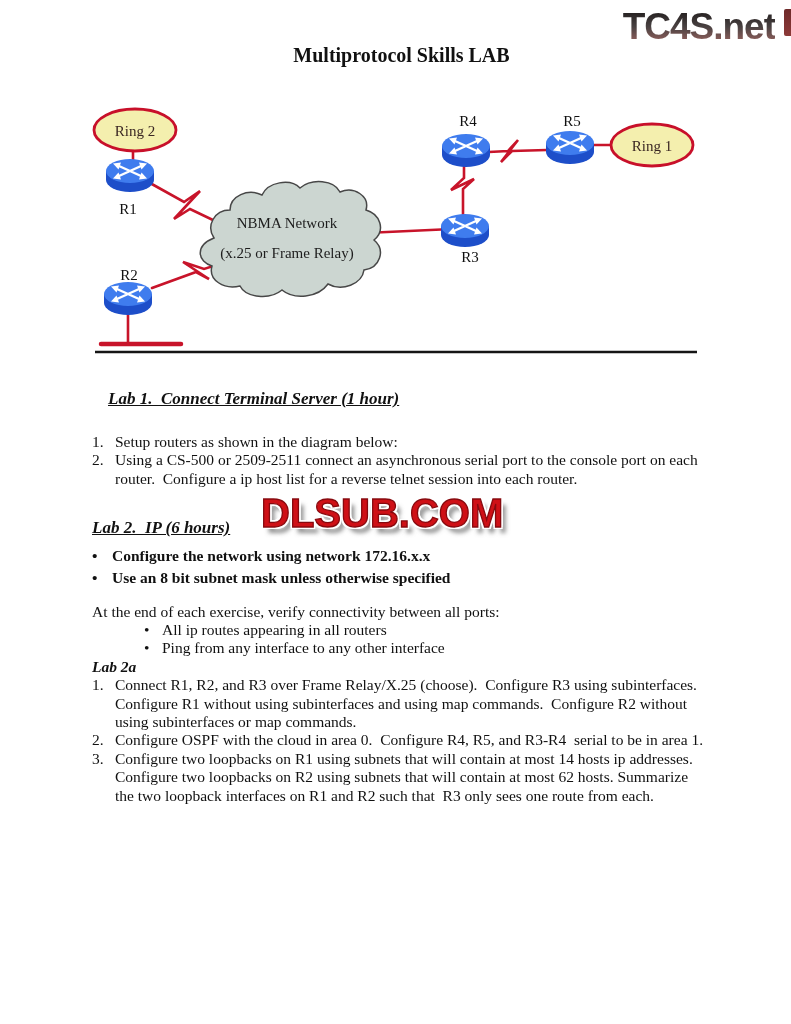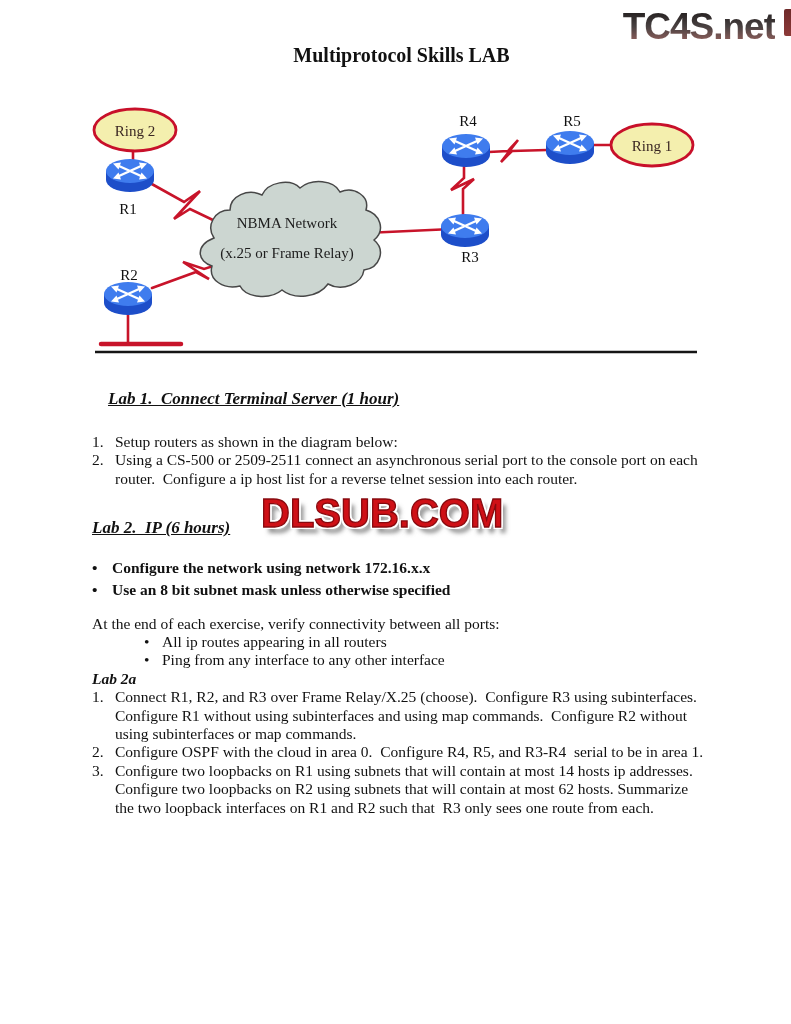--- a/index.html
+++ b/index.html
@@ -20,21 +20,21 @@
         padding-left:12px;box-sizing:border-box;font-weight:bold;font-size:20px;}
 
   
   .diagram{position:absolute;top:88px;left:0;width:791px;height:280px;}
 
   
   .content{position:absolute;top:388px;left:92px;width:614px;font-size:15.5px;line-height:18.4px;}
   .lab-heading{font-weight:bold;font-style:italic;font-size:17px;line-height:22px;
         text-decoration:underline;white-space:pre-wrap;}
   .h-lab1{margin:0 0 23px 16px;}
-  .h-lab2{margin:29px 0 20px 0;}
+  .h-lab2{margin:29px 0 8px 0;}
   .oitem{display:flex;white-space:pre-wrap;}
   .oitem .num{flex:0 0 23px;}
   .oitem .txt{flex:1;}
   .blt{display:flex;font-weight:bold;margin-bottom:3.5px;white-space:pre-wrap;}
   .blt .dot{flex:0 0 20px;}
   .verify-intro{margin-top:15px;white-space:pre-wrap;}
   .sblt{display:flex;margin-left:52px;white-space:pre-wrap;}
   .sblt .dot{flex:0 0 18px;}
   .lab2a{font-weight:bold;font-style:italic;white-space:pre-wrap;}
 

